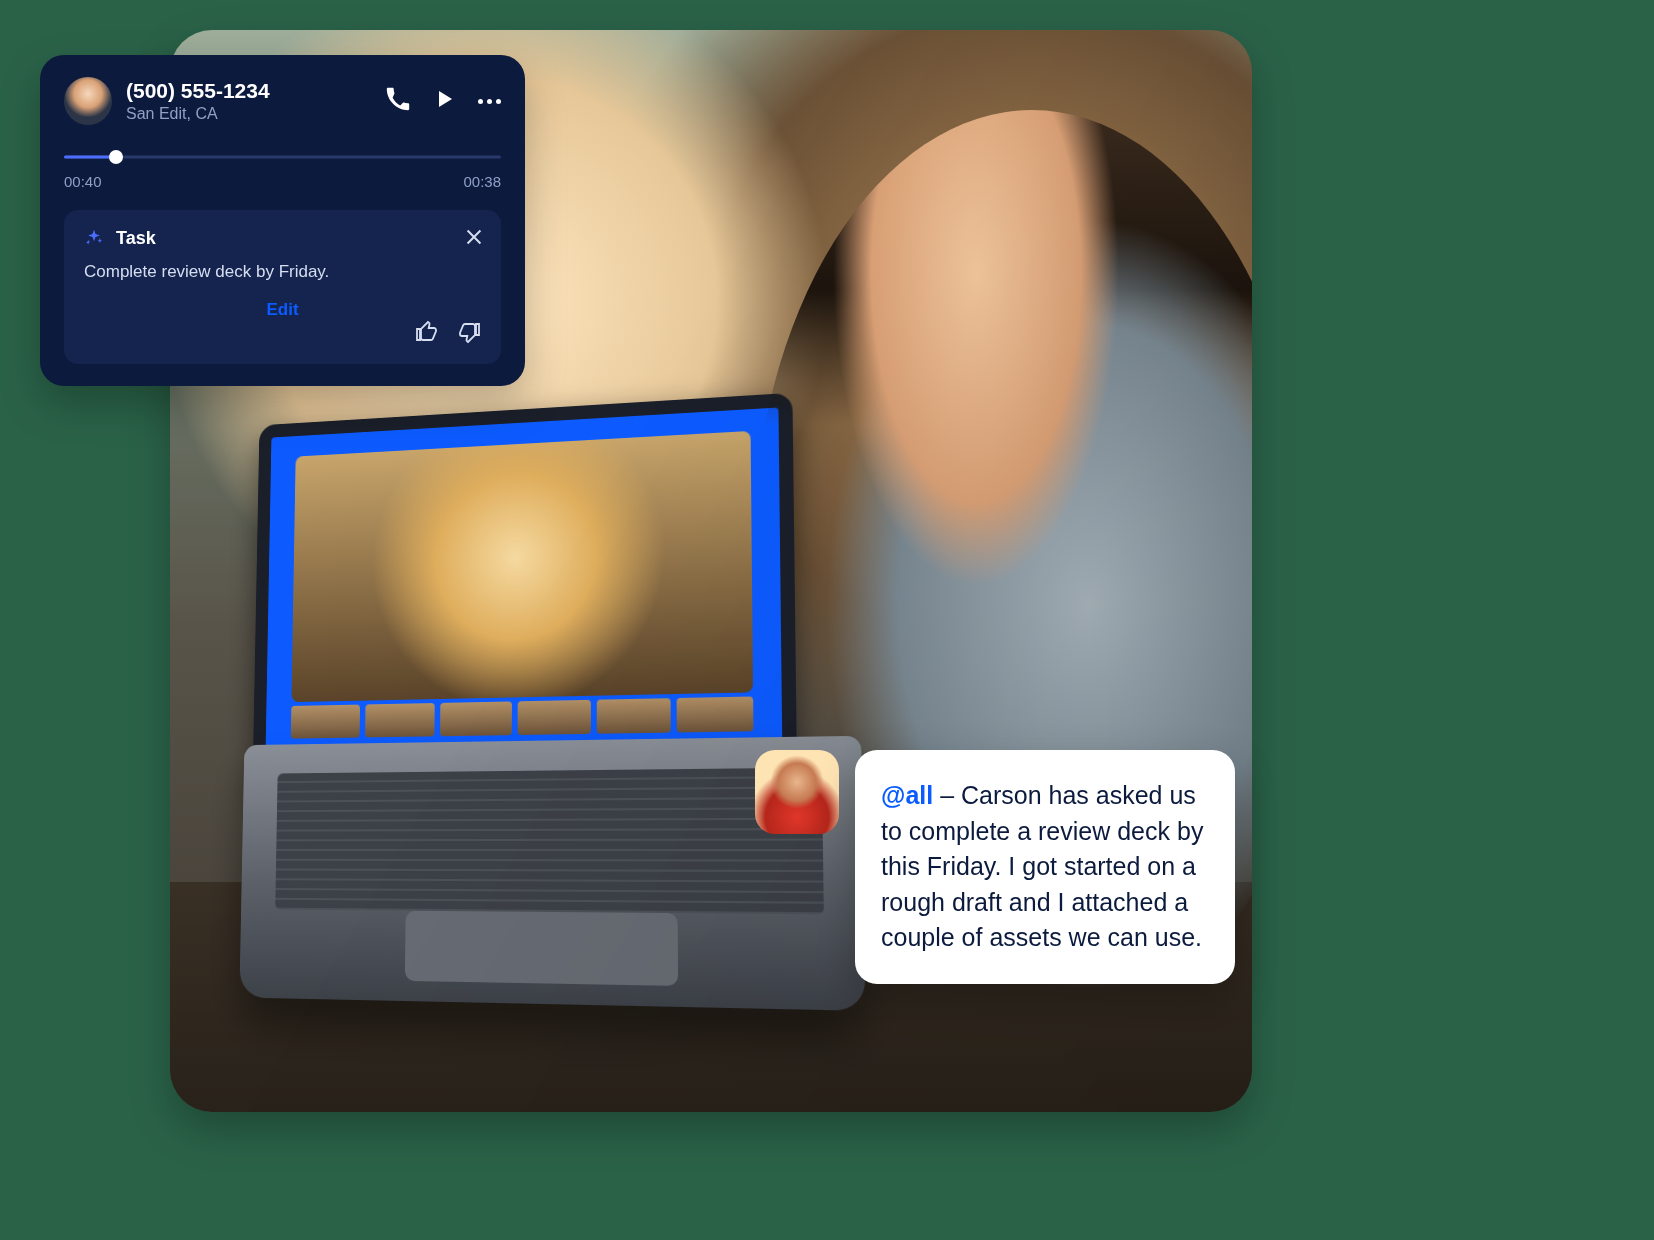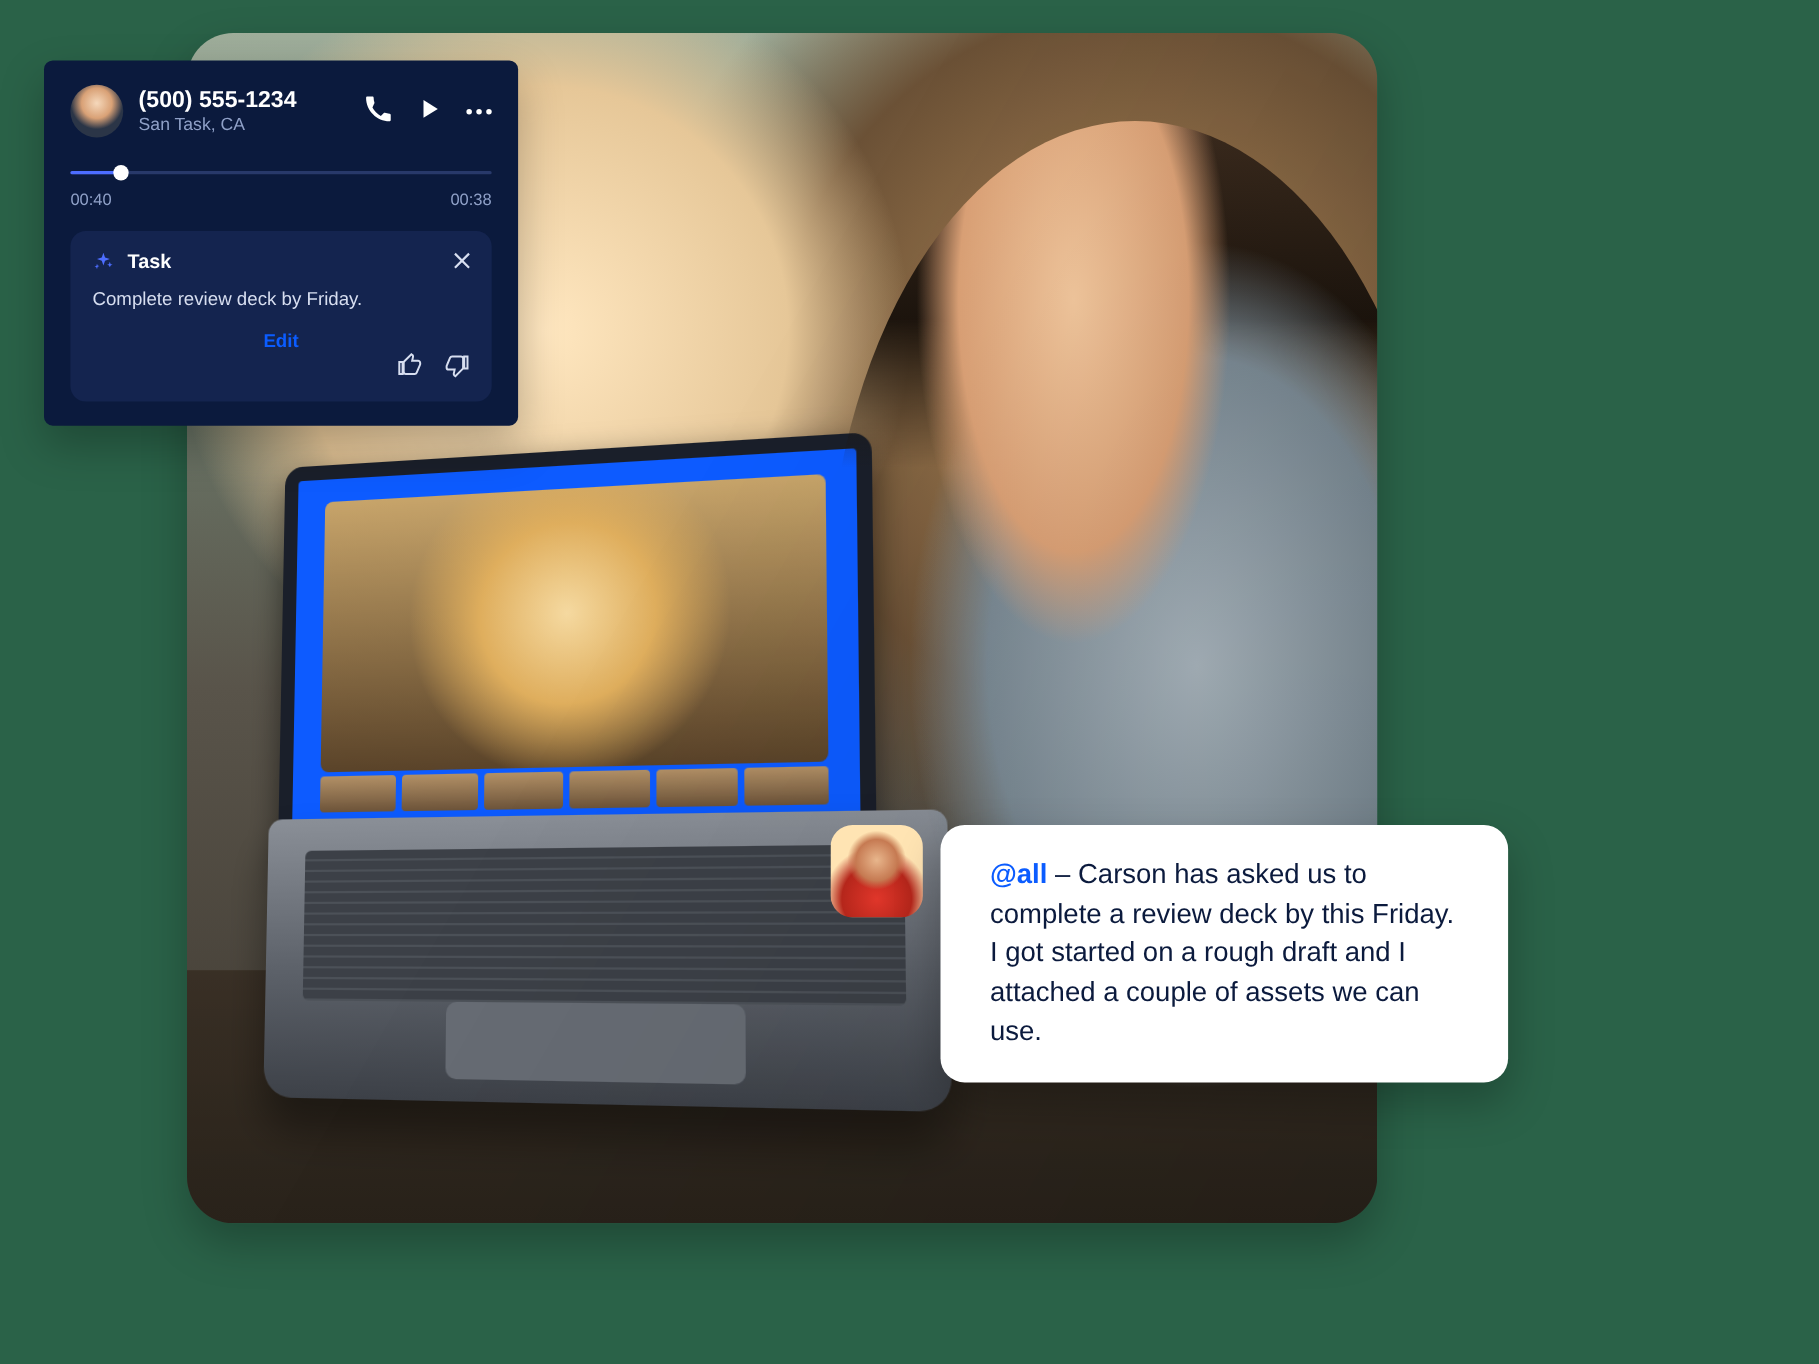--- a/index.html
+++ b/index.html
@@ -60,21 +60,21 @@
   .person{position:absolute;right:-60px;top:80px;width:560px;height:900px;border-radius:50% 50% 40% 40%;
     background:
       radial-gradient(ellipse at 40% 18%, #f2c79d 0%, #dba176 22%, transparent 30%),
       radial-gradient(ellipse at 60% 55%, #a7b3bb 0%, #7a8993 40%, transparent 55%),
       linear-gradient(180deg,#3c2b1e 0%, #1c140d 20%, transparent 35%);
     filter:blur(0.3px);
   }
 
   
   .vm-card{
-    position:absolute;left:40px;top:55px;width:431px;border-radius:8px;
+    position:absolute;left:40px;top:55px;width:485px;border-radius:24px;
     background:var(--navy);padding:22px 24px 22px 24px;box-sizing:border-box;
     box-shadow:var(--shadow);
   }
   .vm-header{display:flex;align-items:center;gap:14px;}
   .vm-avatar{width:48px;height:48px;border-radius:50%;background:radial-gradient(circle at 50% 35%, #f5d8bb 0%, #d9a176 35%, #2b3547 60%);flex-shrink:0;}
   .vm-idwrap{flex:1;min-width:0;}
   .vm-number{color:var(--white);font-weight:700;font-size:21px;line-height:1.1;}
   .vm-loc{color:var(--text-muted);font-size:16px;margin-top:2px;}
   .vm-actions{display:flex;align-items:center;gap:22px;color:var(--white);}
   .vm-actions svg{width:24px;height:24px;fill:var(--white);}
@@ -103,21 +103,21 @@
 
   
   .chat-wrap{position:absolute;left:755px;top:750px;display:flex;align-items:flex-start;gap:16px;}
   .chat-avatar{width:84px;height:84px;border-radius:20px;flex-shrink:0;
     background:
       radial-gradient(circle at 50% 38%, #e8b68c 0%, #c67a52 28%, transparent 40%),
       radial-gradient(circle at 50% 80%, #e0362a 0%, #b5261b 40%, transparent 60%),
       #ffe4b3;
   }
   .chat-bubble{
-    width:516px;background:var(--white);border-radius:22px;padding:28px 45px;box-sizing:border-box;
+    width:380px;background:var(--white);border-radius:22px;padding:28px 26px;box-sizing:border-box;
     box-shadow:var(--shadow);color:var(--navy);font-size:25px;line-height:1.42;font-weight:450;
   }
   .chat-mention{color:var(--accent-blue);font-weight:600;}
 </style>
 </head>
 <body>
 
 <div class="hero">
   <div class="desk"></div>
   <div class="laptop">
@@ -145,21 +145,21 @@
     <div class="laptop-base"></div>
   </div>
   <div class="person"></div>
 </div>
 
 <div class="vm-card">
   <div class="vm-header">
     <div class="vm-avatar"></div>
     <div class="vm-idwrap">
       <div class="vm-number">(500) 555-1234</div>
-      <div class="vm-loc">San Task, CA</div>
+      <div class="vm-loc">San Edit, CA</div>
     </div>
     <div class="vm-actions">
       <span>
         <svg viewBox="0 0 24 24">
             <path d="M6.6 10.8c1.7 3.3 4.3 5.9 7.6 7.6l2.5-2.5c.3-.3.8-.4 1.2-.3 1.3.4 2.7.7 4.1.7.7 0 1.2.5 1.2 1.2V22c0 .7-.5 1.2-1.2 1.2C10.6 23.2.8 13.4.8 2c0-.7.5-1.2 1.2-1.2h4.5c.7 0 1.2.5 1.2 1.2 0 1.4.2 2.8.7 4.1.1.4 0 .9-.3 1.2L6.6 10.8z"></path>
           </svg>
       </span>
       <span>
         <svg viewBox="0 0 24 24">
             <path d="M7 4l13 8L7 20z"></path>

